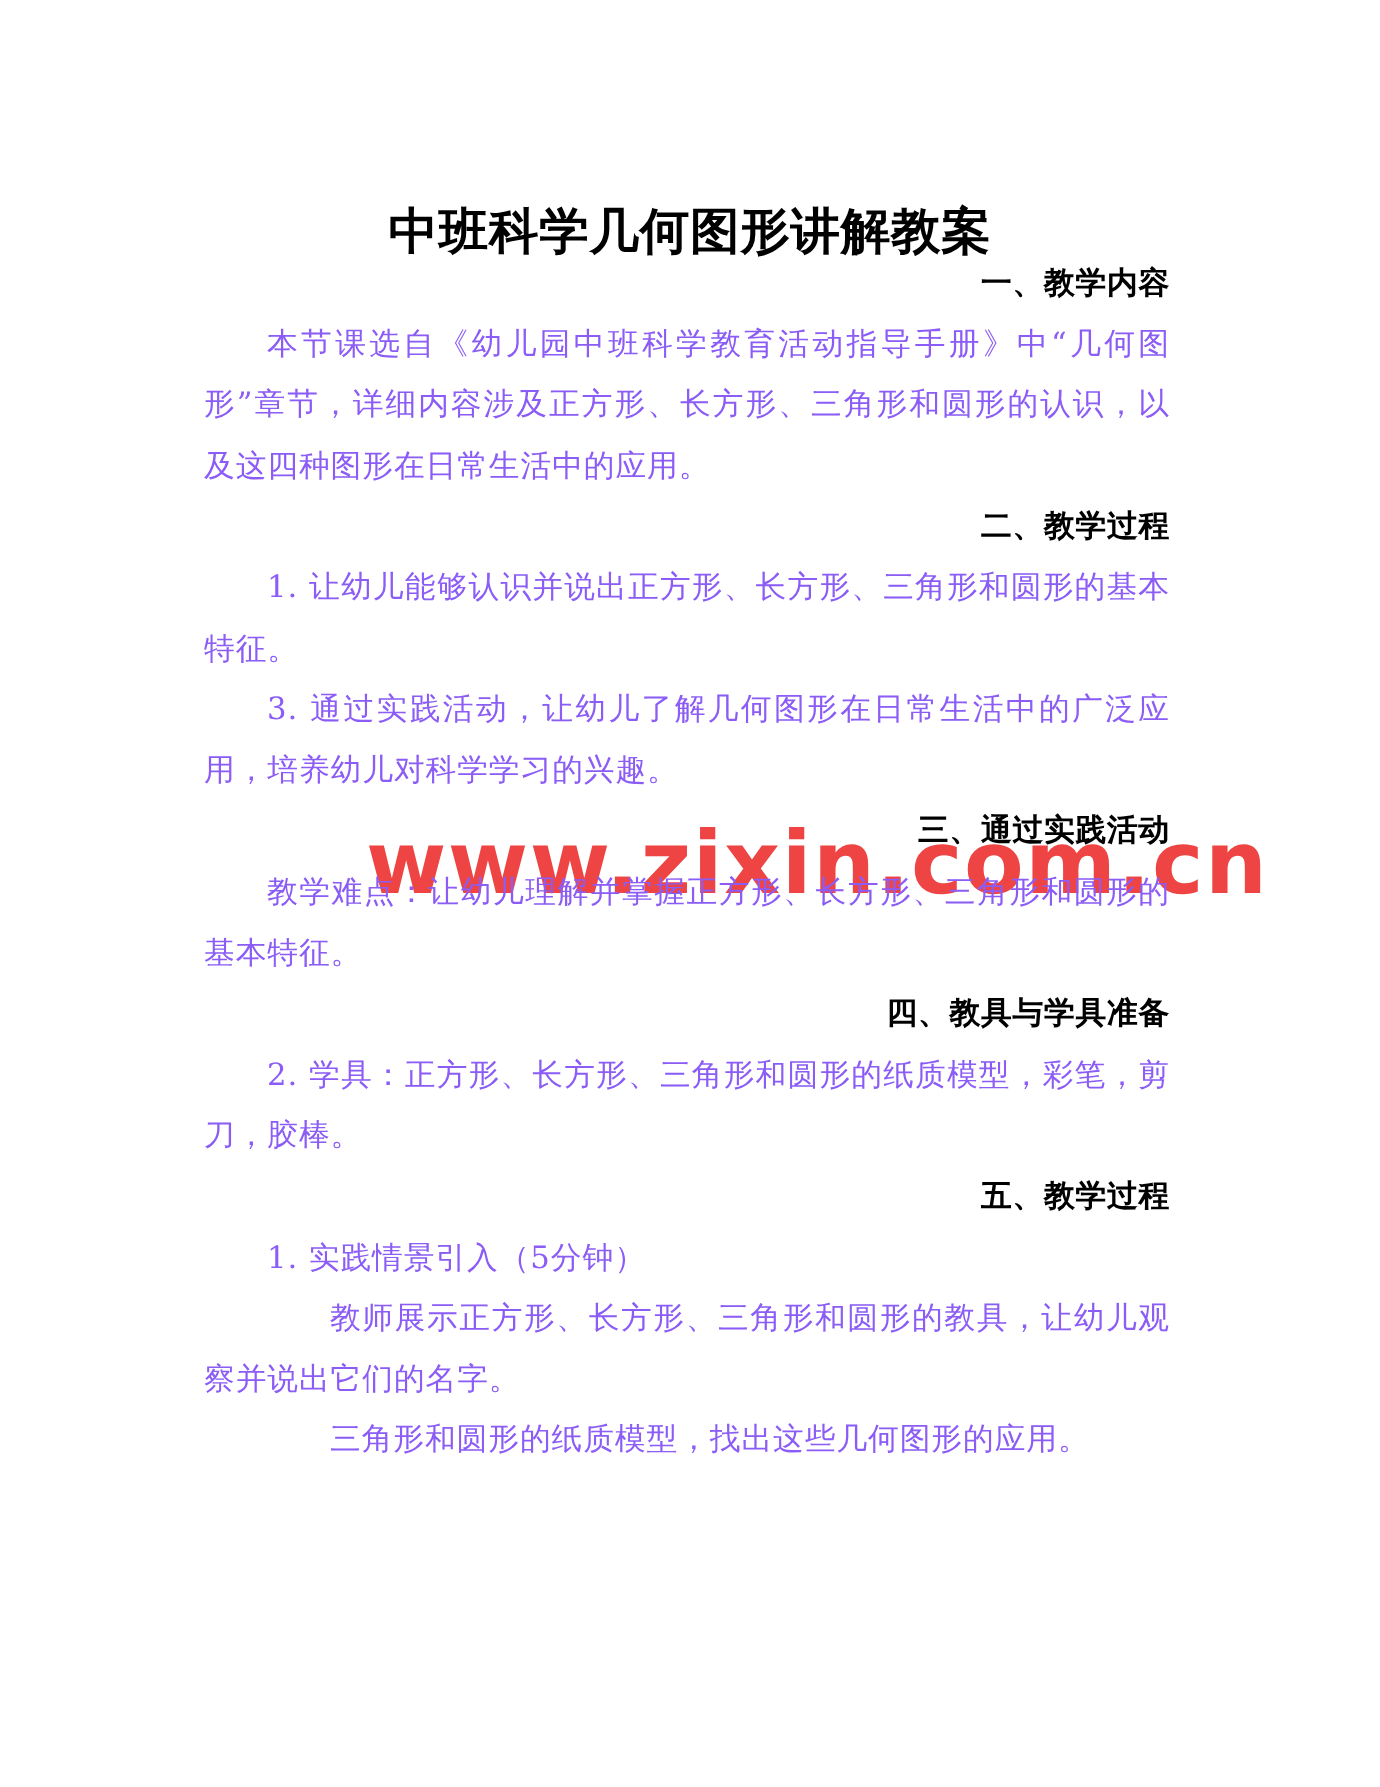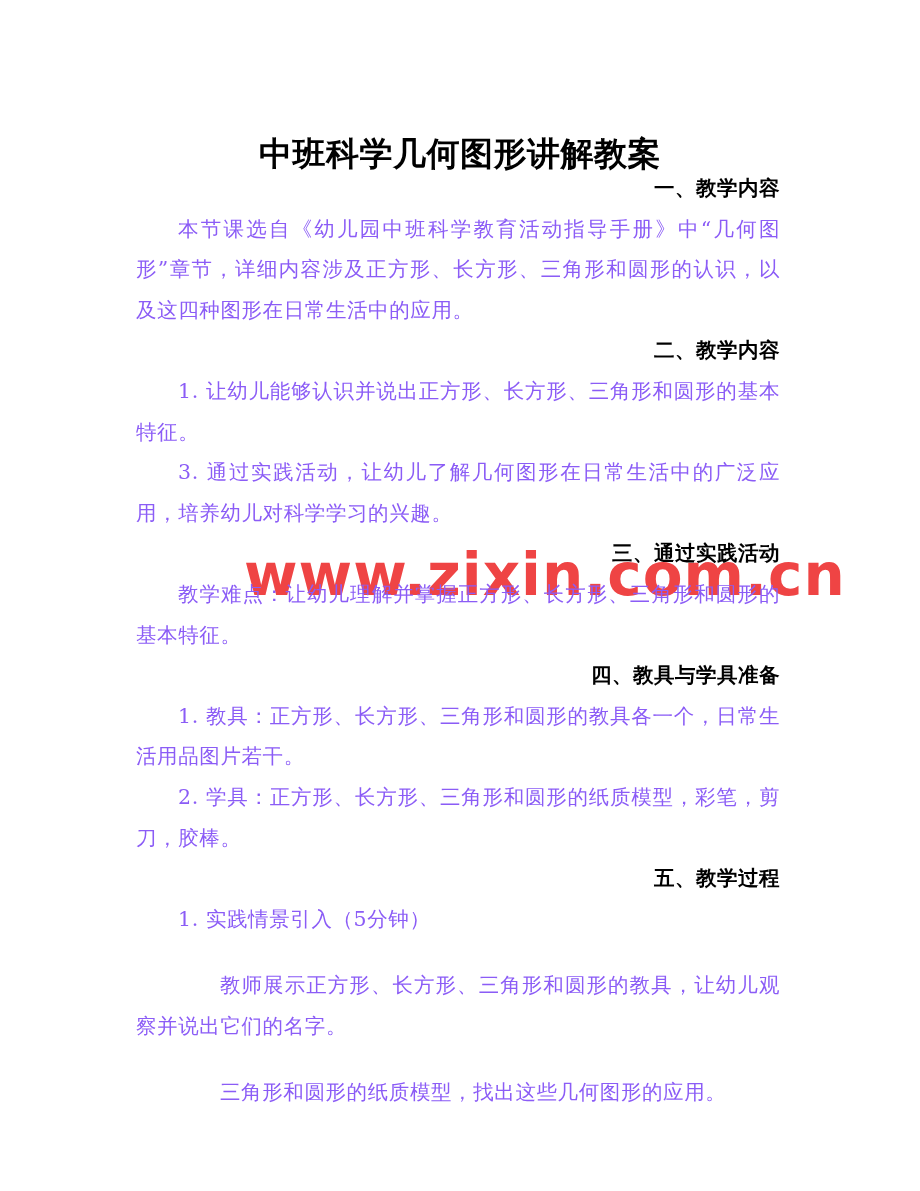--- a/index.html
+++ b/index.html
@@ -55,21 +55,20 @@
     .para {
       margin: 0;
       text-indent: 42px;
       text-align: justify;
       text-align-last: left;
       letter-spacing: 0.6px;
       color: #8b5cf6;
     }
     .para.deep {
       text-indent: 84px;
-      margin-top: 26px;
     }
     .watermark {
       position: absolute;
       left: 244px;
       top: 540px;
       font-family: "DejaVu Sans", "Liberation Sans", sans-serif;
       font-size: 58px;
       line-height: 70px;
       color: #ef4444;
       letter-spacing: 1px;
@@ -90,33 +89,32 @@
   <h1 class="title">中班科学几何图形讲解教案</h1>
 
   <div class="body-text">
 
     <section>
       <p class="heading">一、教学内容</p>
       <p class="para">本节课选自《幼儿园中班科学教育活动指导手册》中“几何图形”章节，详细内容涉及正方形、长方形、三角形和圆形的认识，以及这四种图形在日常生活中的应用。</p>
     </section>
 
     <section>
-      <p class="heading">二、教学内容</p>
+      <p class="heading">二、教学过程</p>
       <p class="para">1. 让幼儿能够认识并说出正方形、长方形、三角形和圆形的基本特征。</p>
       <p class="para">3. 通过实践活动，让幼儿了解几何图形在日常生活中的广泛应用，培养幼儿对科学学习的兴趣。</p>
     </section>
 
     <section>
       <p class="heading">三、通过实践活动</p>
       <p class="para">教学难点：让幼儿理解并掌握正方形、长方形、三角形和圆形的基本特征。</p>
     </section>
 
     <section>
       <p class="heading">四、教具与学具准备</p>
-      <p class="para">1. 教具：正方形、长方形、三角形和圆形的教具各一个，日常生活用品图片若干。</p>
       <p class="para">2. 学具：正方形、长方形、三角形和圆形的纸质模型，彩笔，剪刀，胶棒。</p>
     </section>
 
     <section>
       <p class="heading">五、教学过程</p>
       <p class="para">1. 实践情景引入（5分钟）</p>
       <p class="para deep">教师展示正方形、长方形、三角形和圆形的教具，让幼儿观察并说出它们的名字。</p>
       <p class="para deep">三角形和圆形的纸质模型，找出这些几何图形的应用。</p>
     </section>
 

